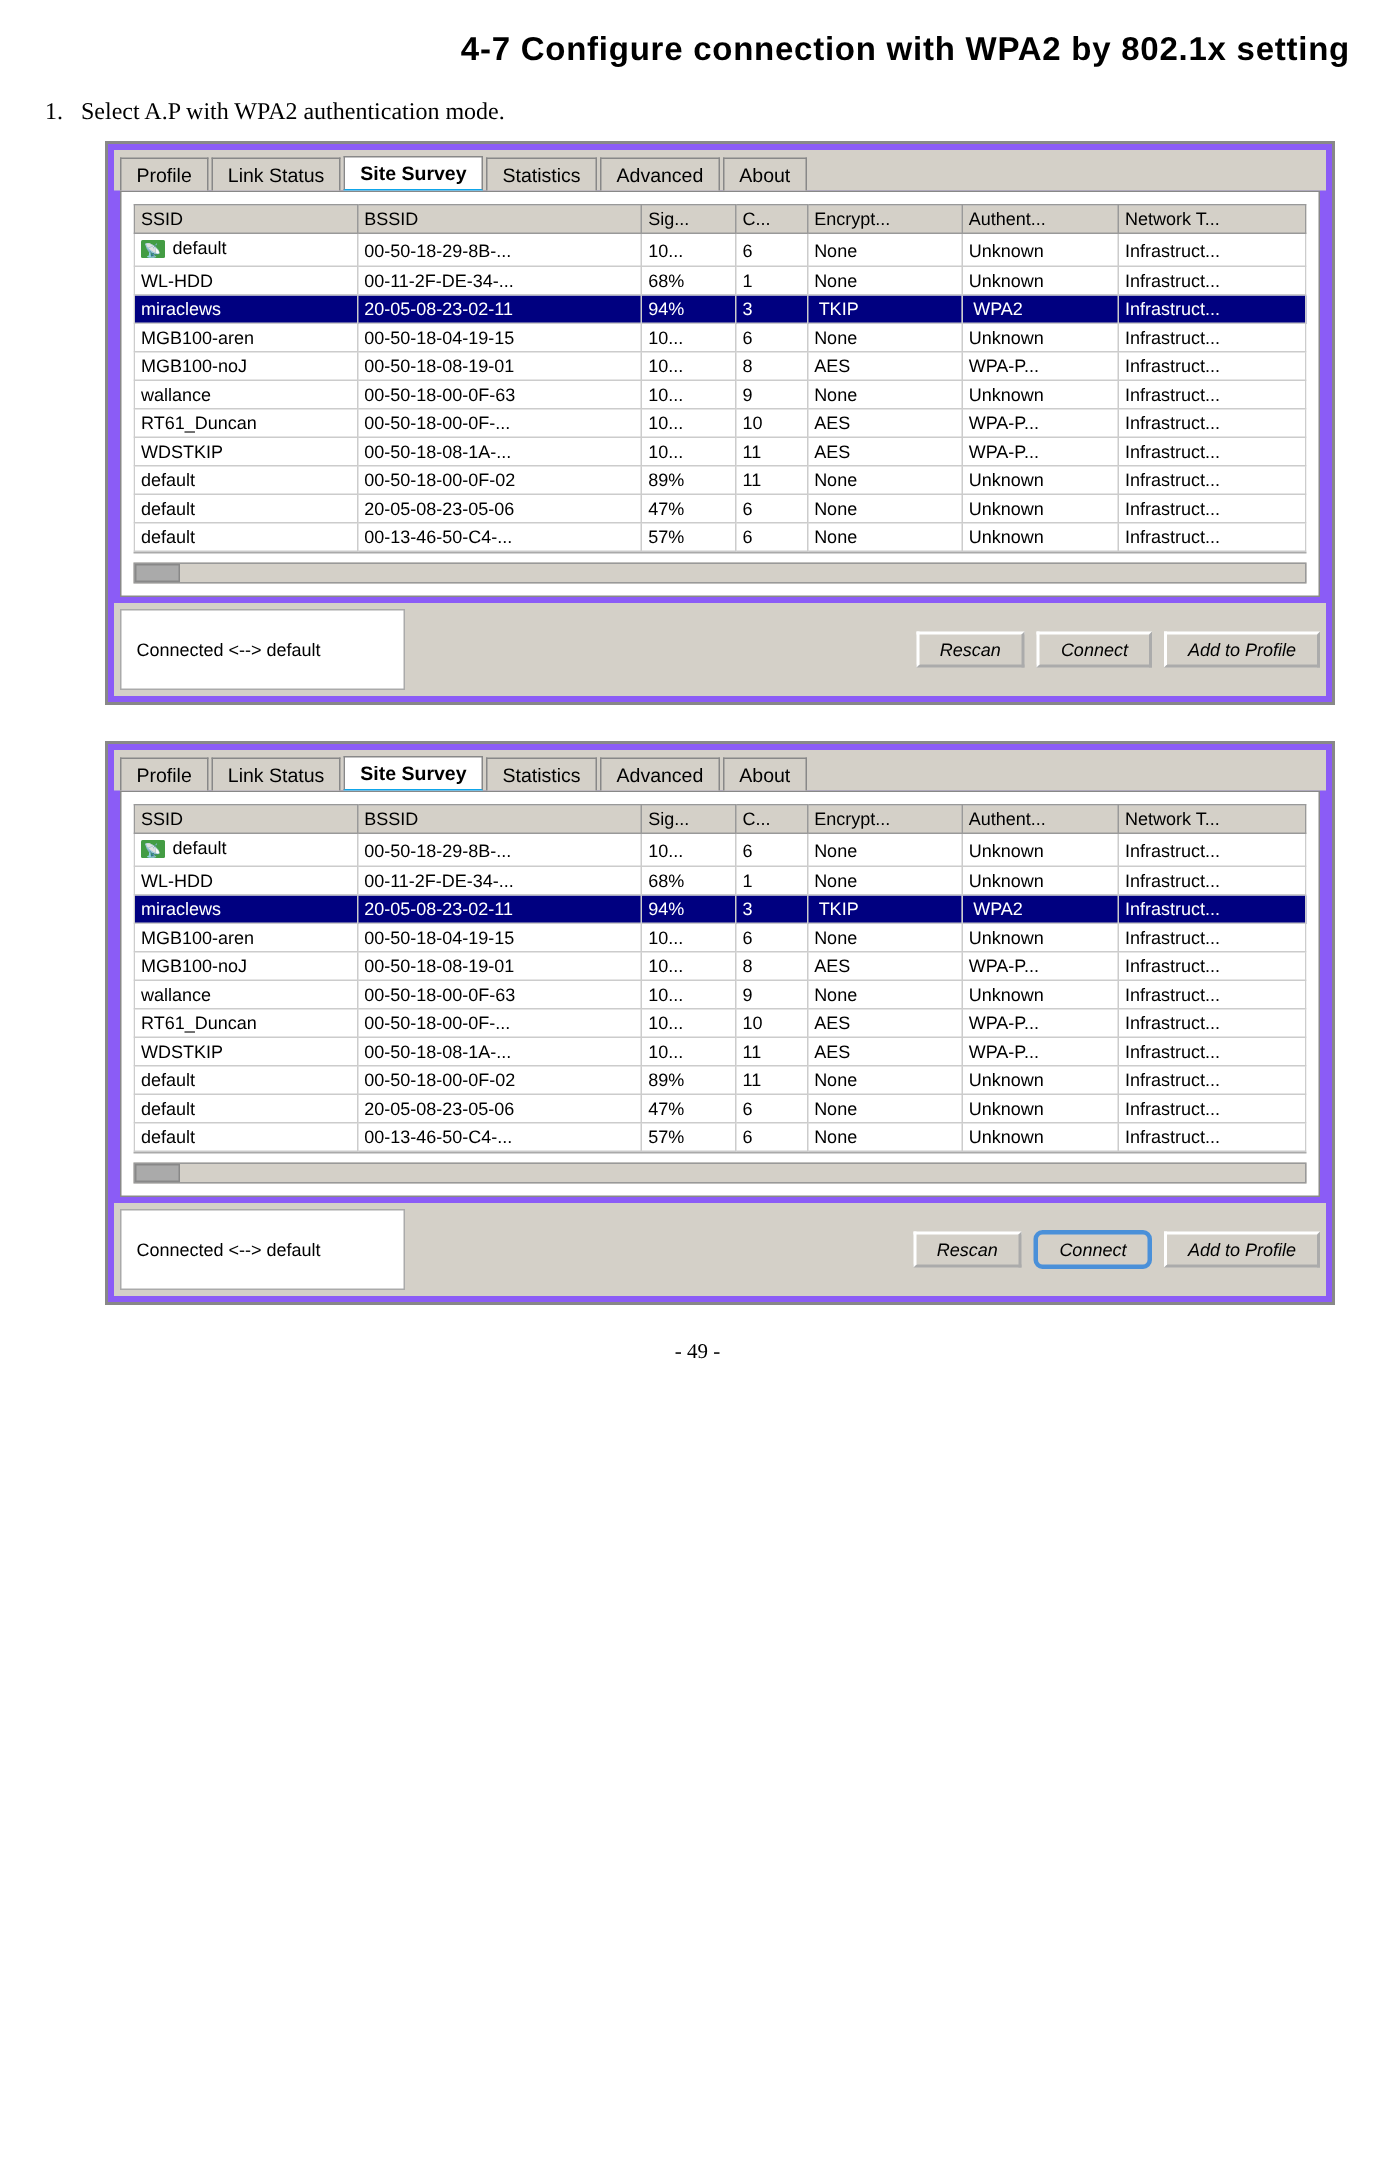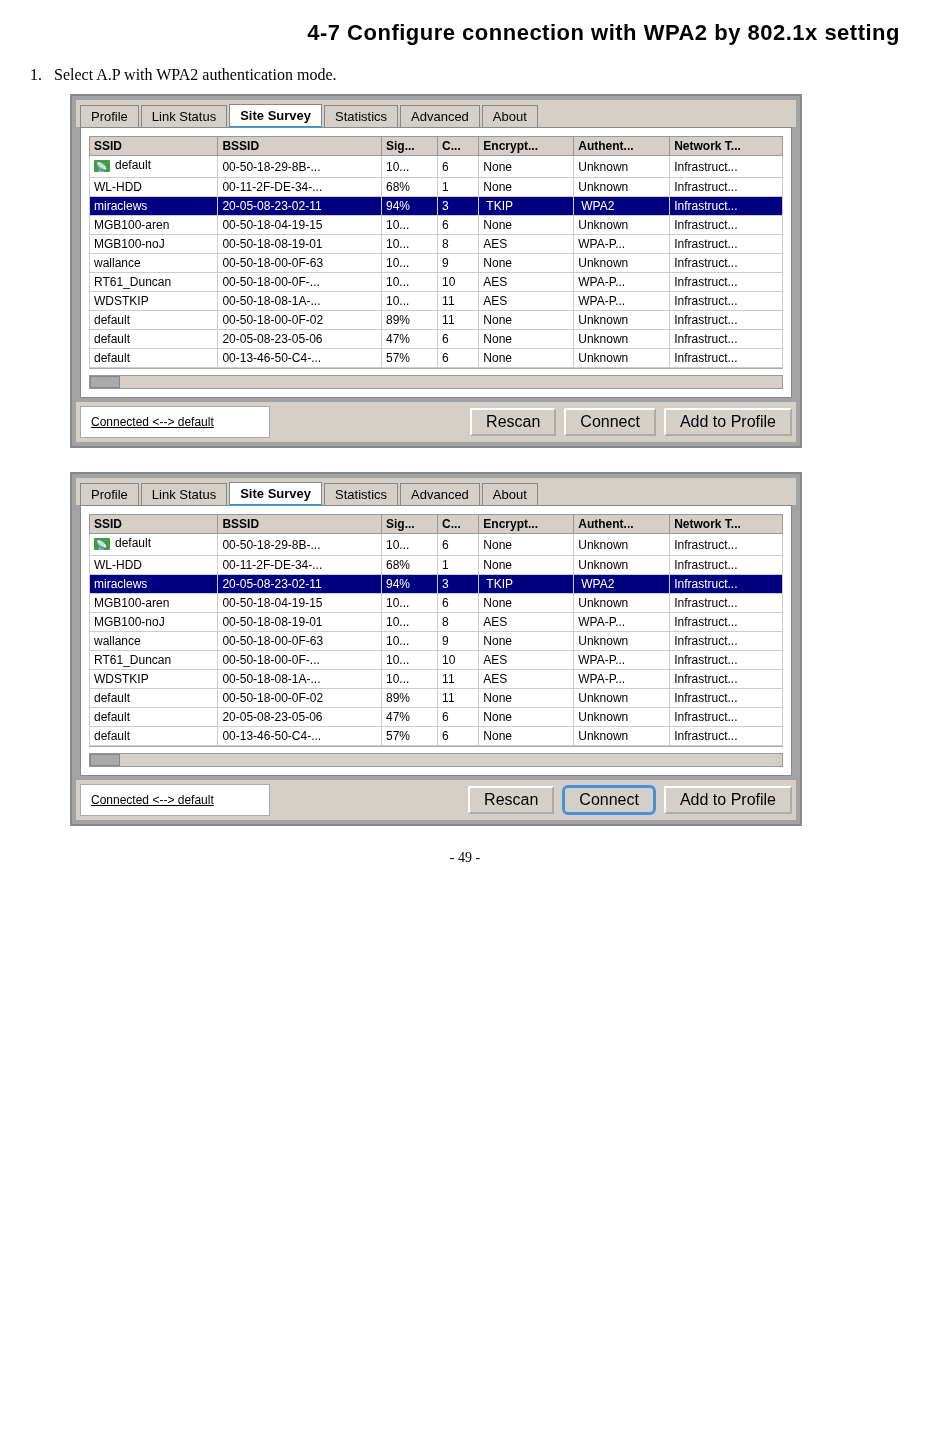--- a/index.html
+++ b/index.html
@@ -22,23 +22,23 @@
     .step {
       margin-bottom: 24px;
     }
     .step-text {
       font-size: 16px;
       margin-bottom: 10px;
     }
     
     .panel {
       border: 2px solid #888;
-      background: #a3a3a3;
+      background: #8b5cf6;
       padding: 4px;
-      width: 732px;
+      width: 820px;
       margin-left: 40px;
       margin-bottom: 18px;
     }
     
     .tab-bar {
       display: flex;
       align-items: flex-end;
       gap: 2px;
       padding: 4px 4px 0 4px;
       background: #d4d0c8;
@@ -71,21 +71,21 @@
       width: 100%;
       border-collapse: collapse;
       font-size: 12px;
       font-family: Arial, sans-serif;
     }
     .net-table th {
       background: #d4d0c8;
       border: 1px solid #999;
       padding: 2px 4px;
       text-align: left;
-      font-weight: bold;
+      font-weight: normal;
       font-size: 12px;
     }
     .net-table td {
       border: 1px solid #ccc;
       padding: 2px 4px;
       white-space: nowrap;
       font-size: 12px;
     }
     .row-selected {
       background: #000080;
@@ -118,35 +118,35 @@
     .bottom-bar {
       display: flex;
       align-items: center;
       gap: 8px;
       padding: 4px 4px;
       background: #d4d0c8;
     }
     .connected-label {
       border: 1px solid #aaa;
       background: #fff;
-      padding: 8px 10px;
+      padding: 19px 10px;
       font-size: 12px;
       font-family: Arial, sans-serif;
       flex: 0 0 auto;
       min-width: 190px;
-      text-decoration: underline;
     }
     .btn {
       padding: 3px 14px;
-      font-size: 16px;
+      font-size: 12px;
       font-family: Arial, sans-serif;
       background: #d4d0c8;
       border: 2px outset #fff;
       cursor: pointer;
       color: #000;
+      font-style: italic;
     }
     .btn-circled {
       border: 3px solid #4a90d9;
       border-radius: 6px;
     }
     .spacer { flex: 1; }
 
     
     .wpa2 {
       background: #000080;

